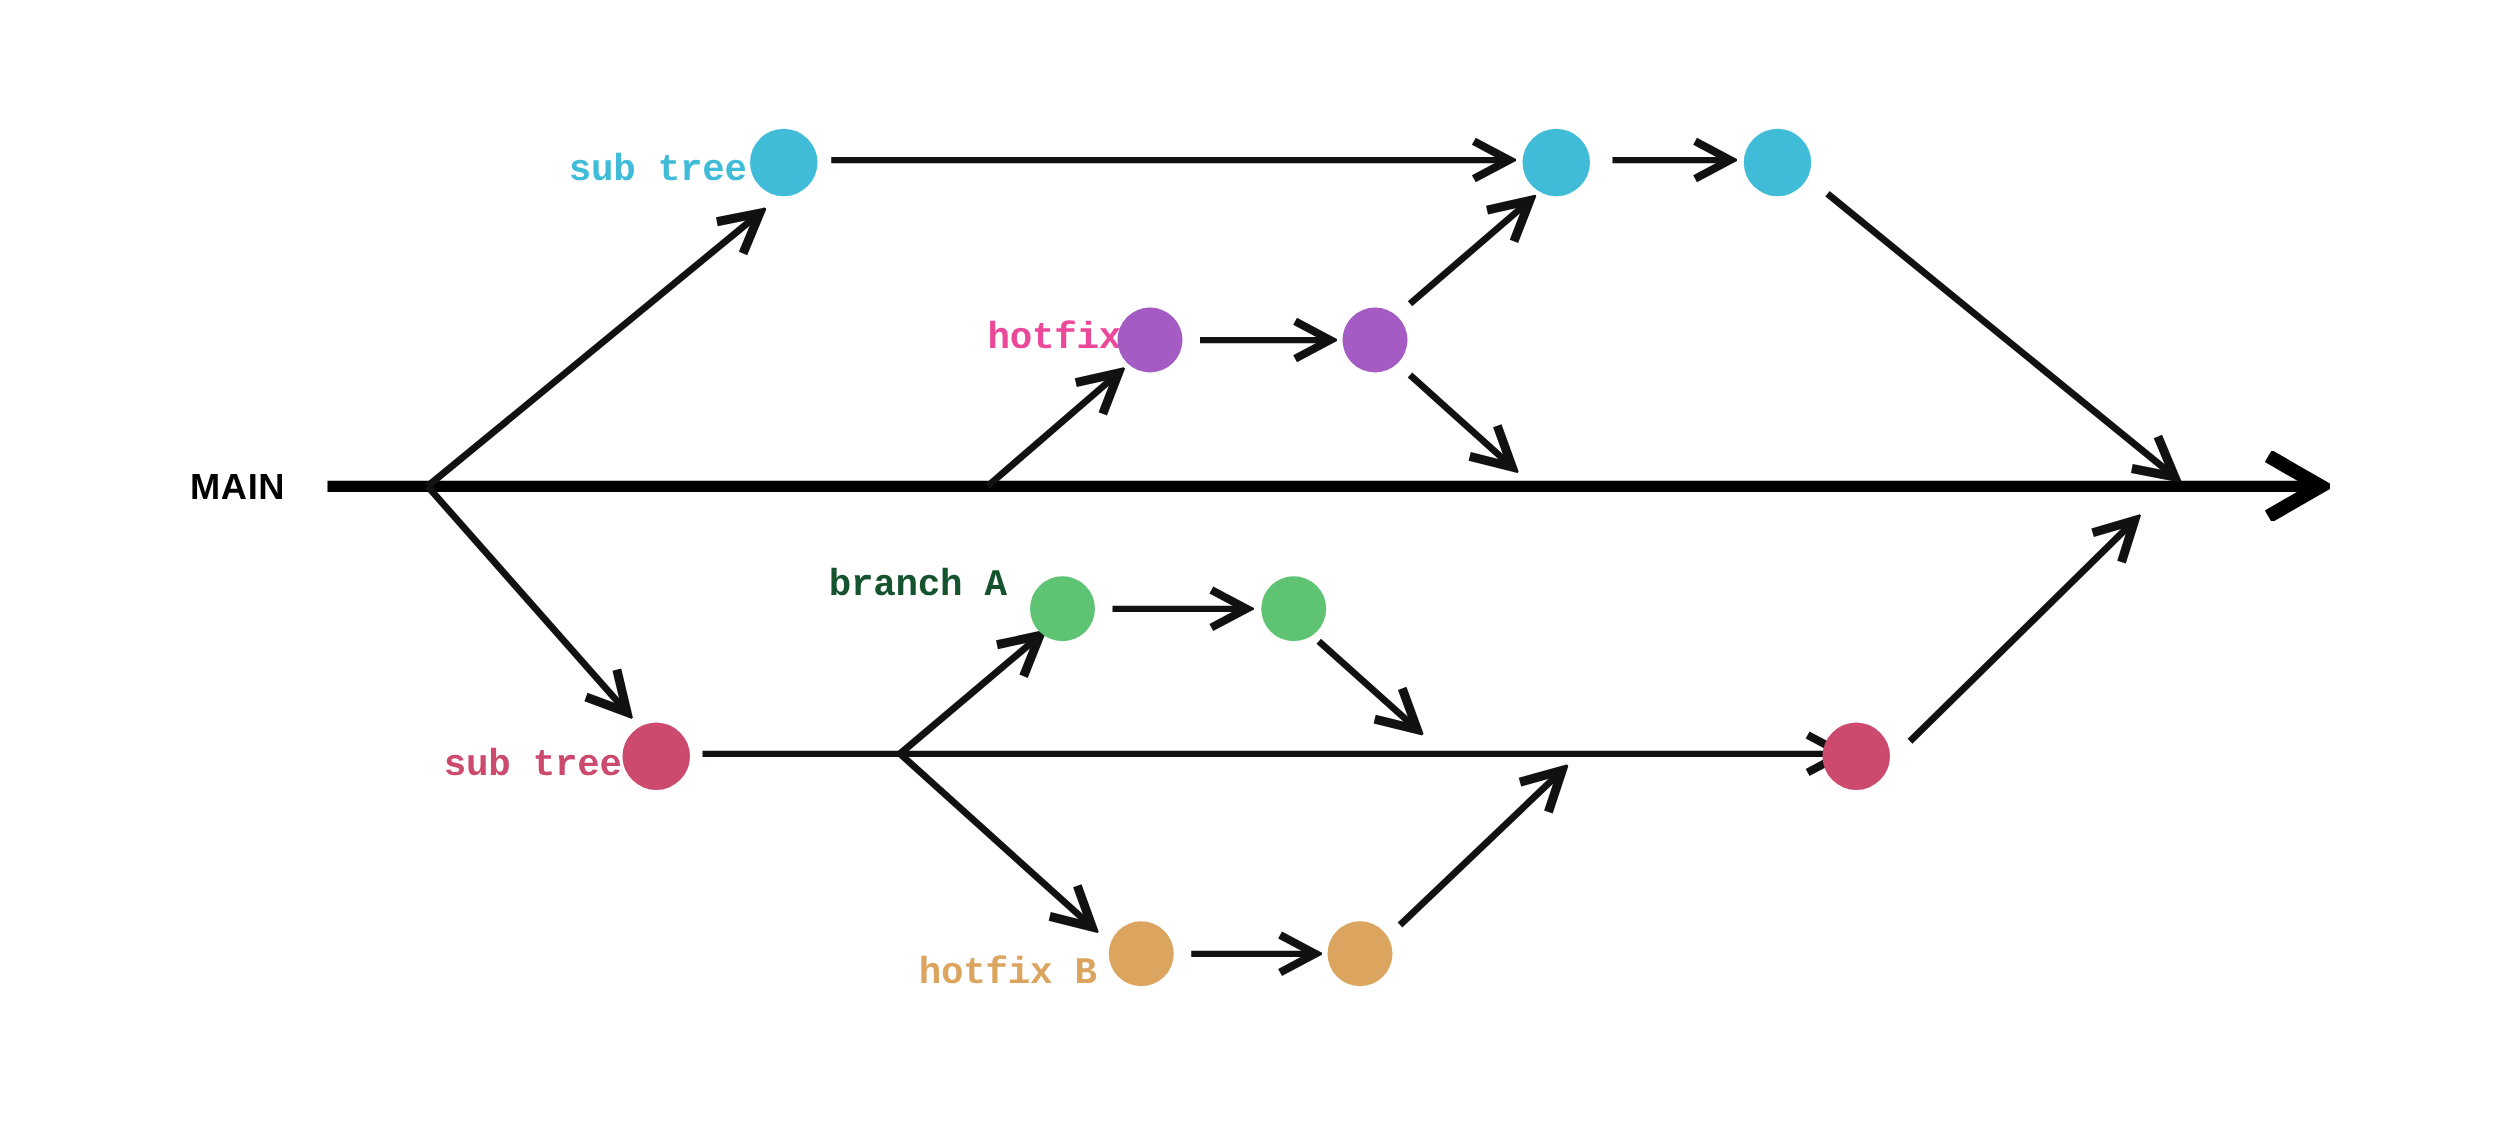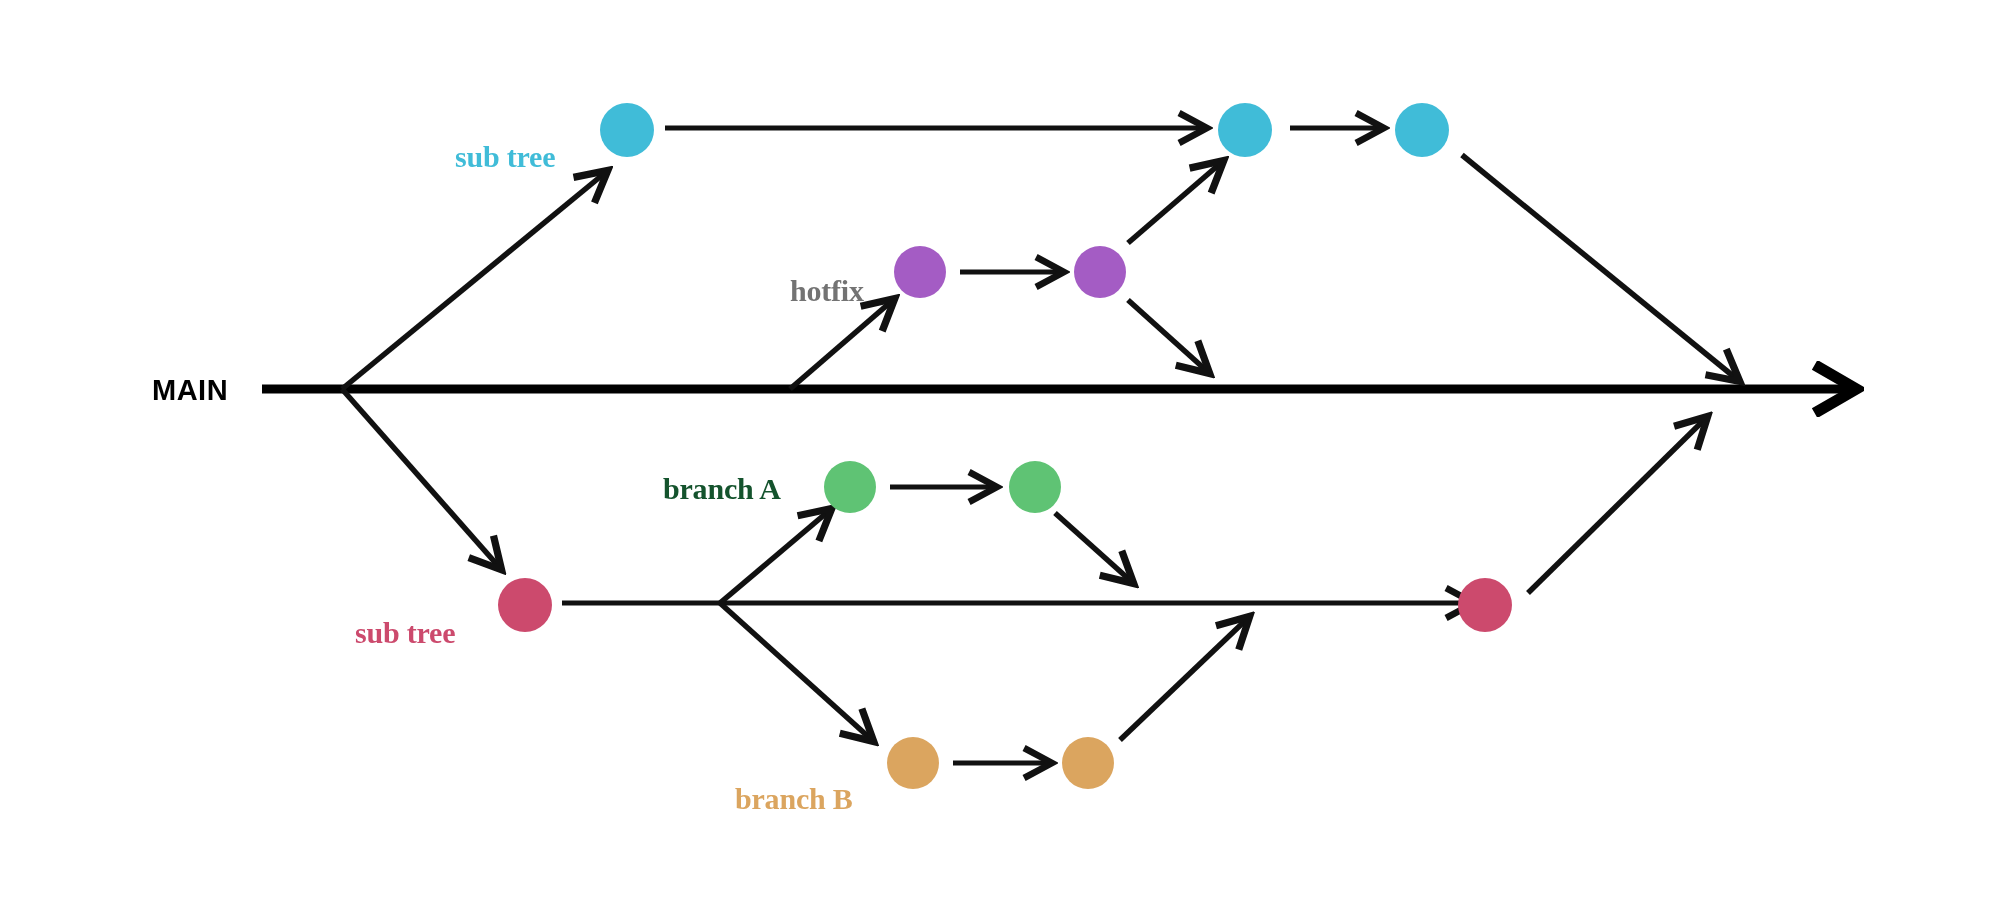--- a/index.html
+++ b/index.html
@@ -32,26 +32,25 @@
     stroke-width: 5.5;
     fill: none;
   }
   .thin-line {
     stroke: #111111;
     stroke-width: 5;
     fill: none;
   }
   .node-label {
     position: absolute;
-    font-family: Liberation Serif, serif;
+    font-family: Liberation Mono, monospace;
     font-size: 30px;
     font-weight: 700;
     white-space: nowrap;
     letter-spacing: -0.2px;
-    margin-top: 20px;
   }
   .main-label {
     position: absolute;
     font-family: Liberation Sans, sans-serif;
     font-size: 29px;
     font-weight: 800;
     color: #000000;
     letter-spacing: 0.5px;
     white-space: nowrap;
   }
@@ -109,27 +108,27 @@
 
     <line class="branch-line" x1="1120" y1="740" x2="1248" y2="618" marker-end="url(#arrow-open)"></line>
 
     <line class="branch-line" x1="1528" y1="593" x2="1706" y2="418" marker-end="url(#arrow-open)"></line>
   </svg>
 
   <div class="main-label" style="left:152px; top:374px;">MAIN</div>
 
   <div class="node-label" style="left:455px; top:120px; color:#40bcd8;">sub tree</div>
 
-  <div class="node-label" style="left:790px; top:254px; color:#737373;">hotfix</div>
+  <div class="node-label" style="left:790px; top:254px; color:#ec4899;">hotfix</div>
 
   <div class="node-label" style="left:355px; top:596px; color:#cc4a6d;">sub tree</div>
 
   <div class="node-label" style="left:663px; top:452px; color:#14532d;">branch A</div>
 
-  <div class="node-label" style="left:735px; top:762px; color:#dba55f;">branch B</div>
+  <div class="node-label" style="left:735px; top:762px; color:#dba55f;">hotfix B</div>
 
   <div class="commit-node" style="left:600px; top:103px; width:54px; height:54px; background:#40bcd8;"></div>
   <div class="commit-node" style="left:1218px; top:103px; width:54px; height:54px; background:#40bcd8;"></div>
   <div class="commit-node" style="left:1395px; top:103px; width:54px; height:54px; background:#40bcd8;"></div>
 
   <div class="commit-node" style="left:894px; top:246px; width:52px; height:52px; background:#a45cc4;"></div>
   <div class="commit-node" style="left:1074px; top:246px; width:52px; height:52px; background:#a45cc4;"></div>
 
   <div class="commit-node" style="left:824px; top:461px; width:52px; height:52px; background:#5fc374;"></div>
   <div class="commit-node" style="left:1009px; top:461px; width:52px; height:52px; background:#5fc374;"></div>

